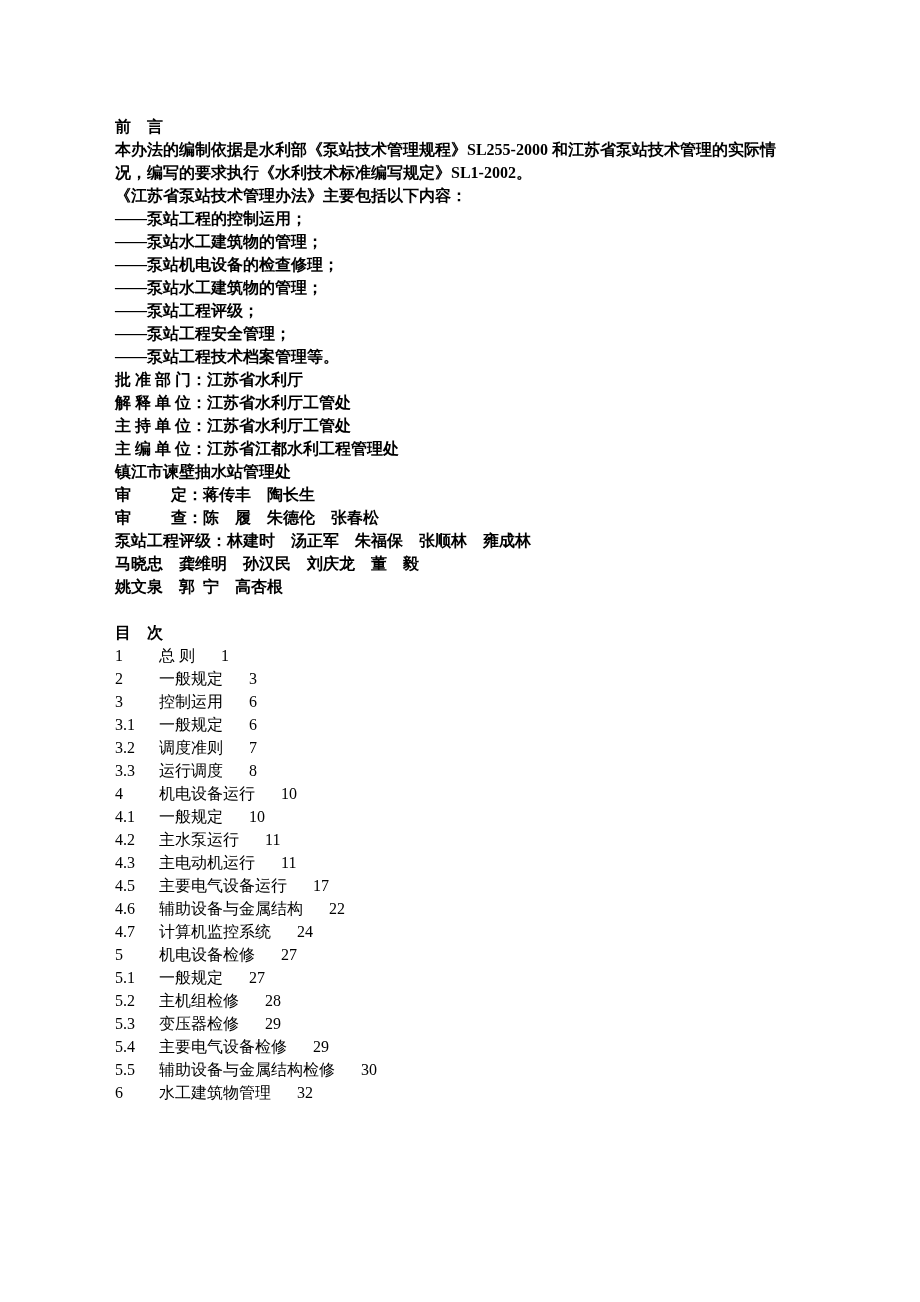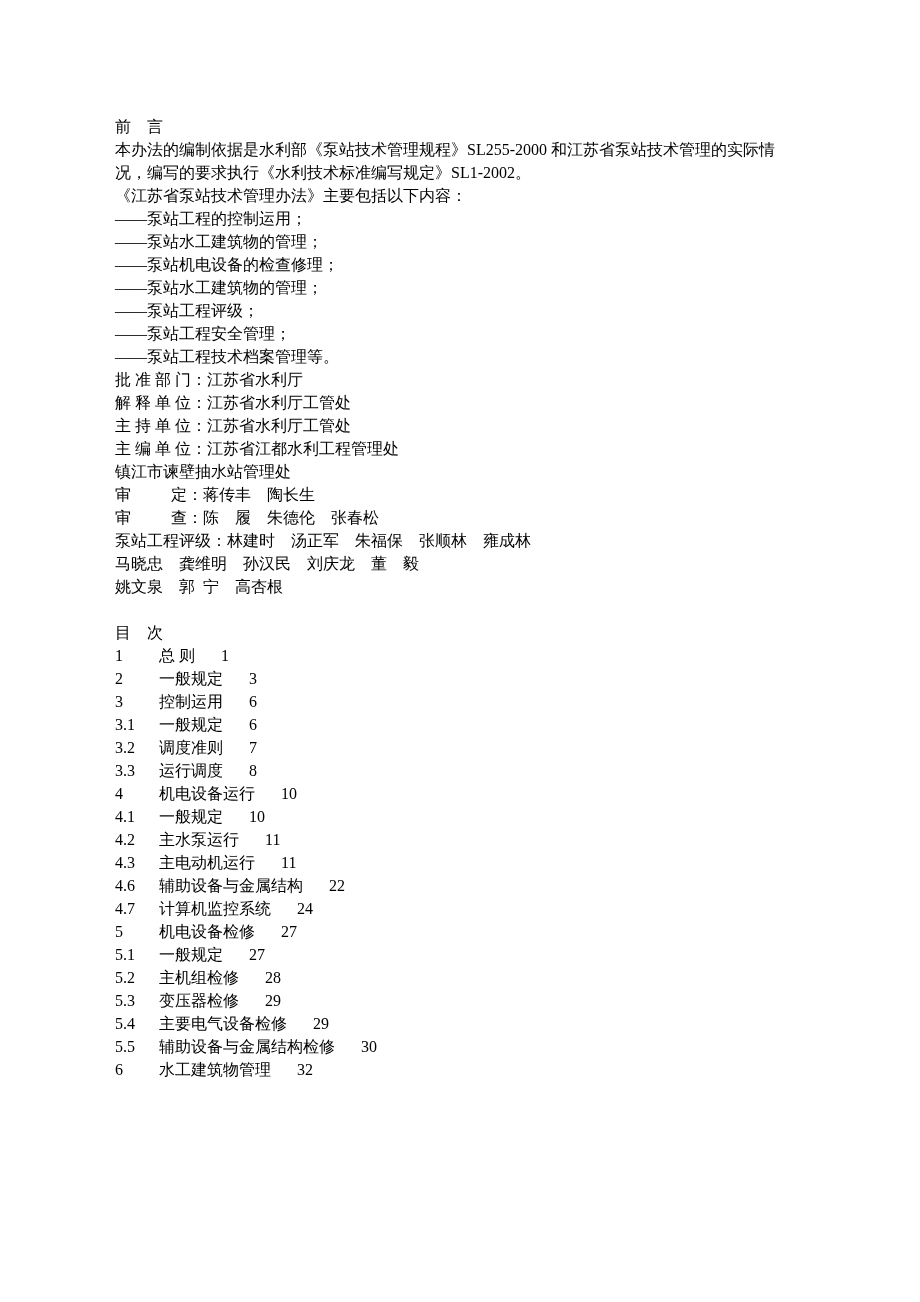--- a/index.html
+++ b/index.html
@@ -12,20 +12,21 @@
     min-height: 1302px;
     box-sizing: border-box;
     padding: 115px 115px 50px 115px;
     font-family: "SimSun", "Songti SC", "STSong", "NSimSun", serif;
     font-size: 16px;
     line-height: 23px;
     color: #000000;
   }
   .line {
     white-space: pre-wrap;
+    font-weight: bold;
   }
   .toc-row {
     display: flex;
   }
   .toc-num {
     min-width: 44px;
   }
   .toc-title {
     margin-right: 14px;
   }
@@ -109,20 +110,25 @@
       <span class="toc-num">4.2</span>
       <span class="toc-title">主水泵运行</span>
       <span class="toc-page">11</span>
     </div>
     <div class="toc-row">
       <span class="toc-num">4.3</span>
       <span class="toc-title">主电动机运行</span>
       <span class="toc-page">11</span>
     </div>
     <div class="toc-row">
+      <span class="toc-num">4.5</span>
+      <span class="toc-title">主要电气设备运行</span>
+      <span class="toc-page">17</span>
+    </div>
+    <div class="toc-row">
       <span class="toc-num">4.6</span>
       <span class="toc-title">辅助设备与金属结构</span>
       <span class="toc-page">22</span>
     </div>
     <div class="toc-row">
       <span class="toc-num">4.7</span>
       <span class="toc-title">计算机监控系统</span>
       <span class="toc-page">24</span>
     </div>
     <div class="toc-row">

